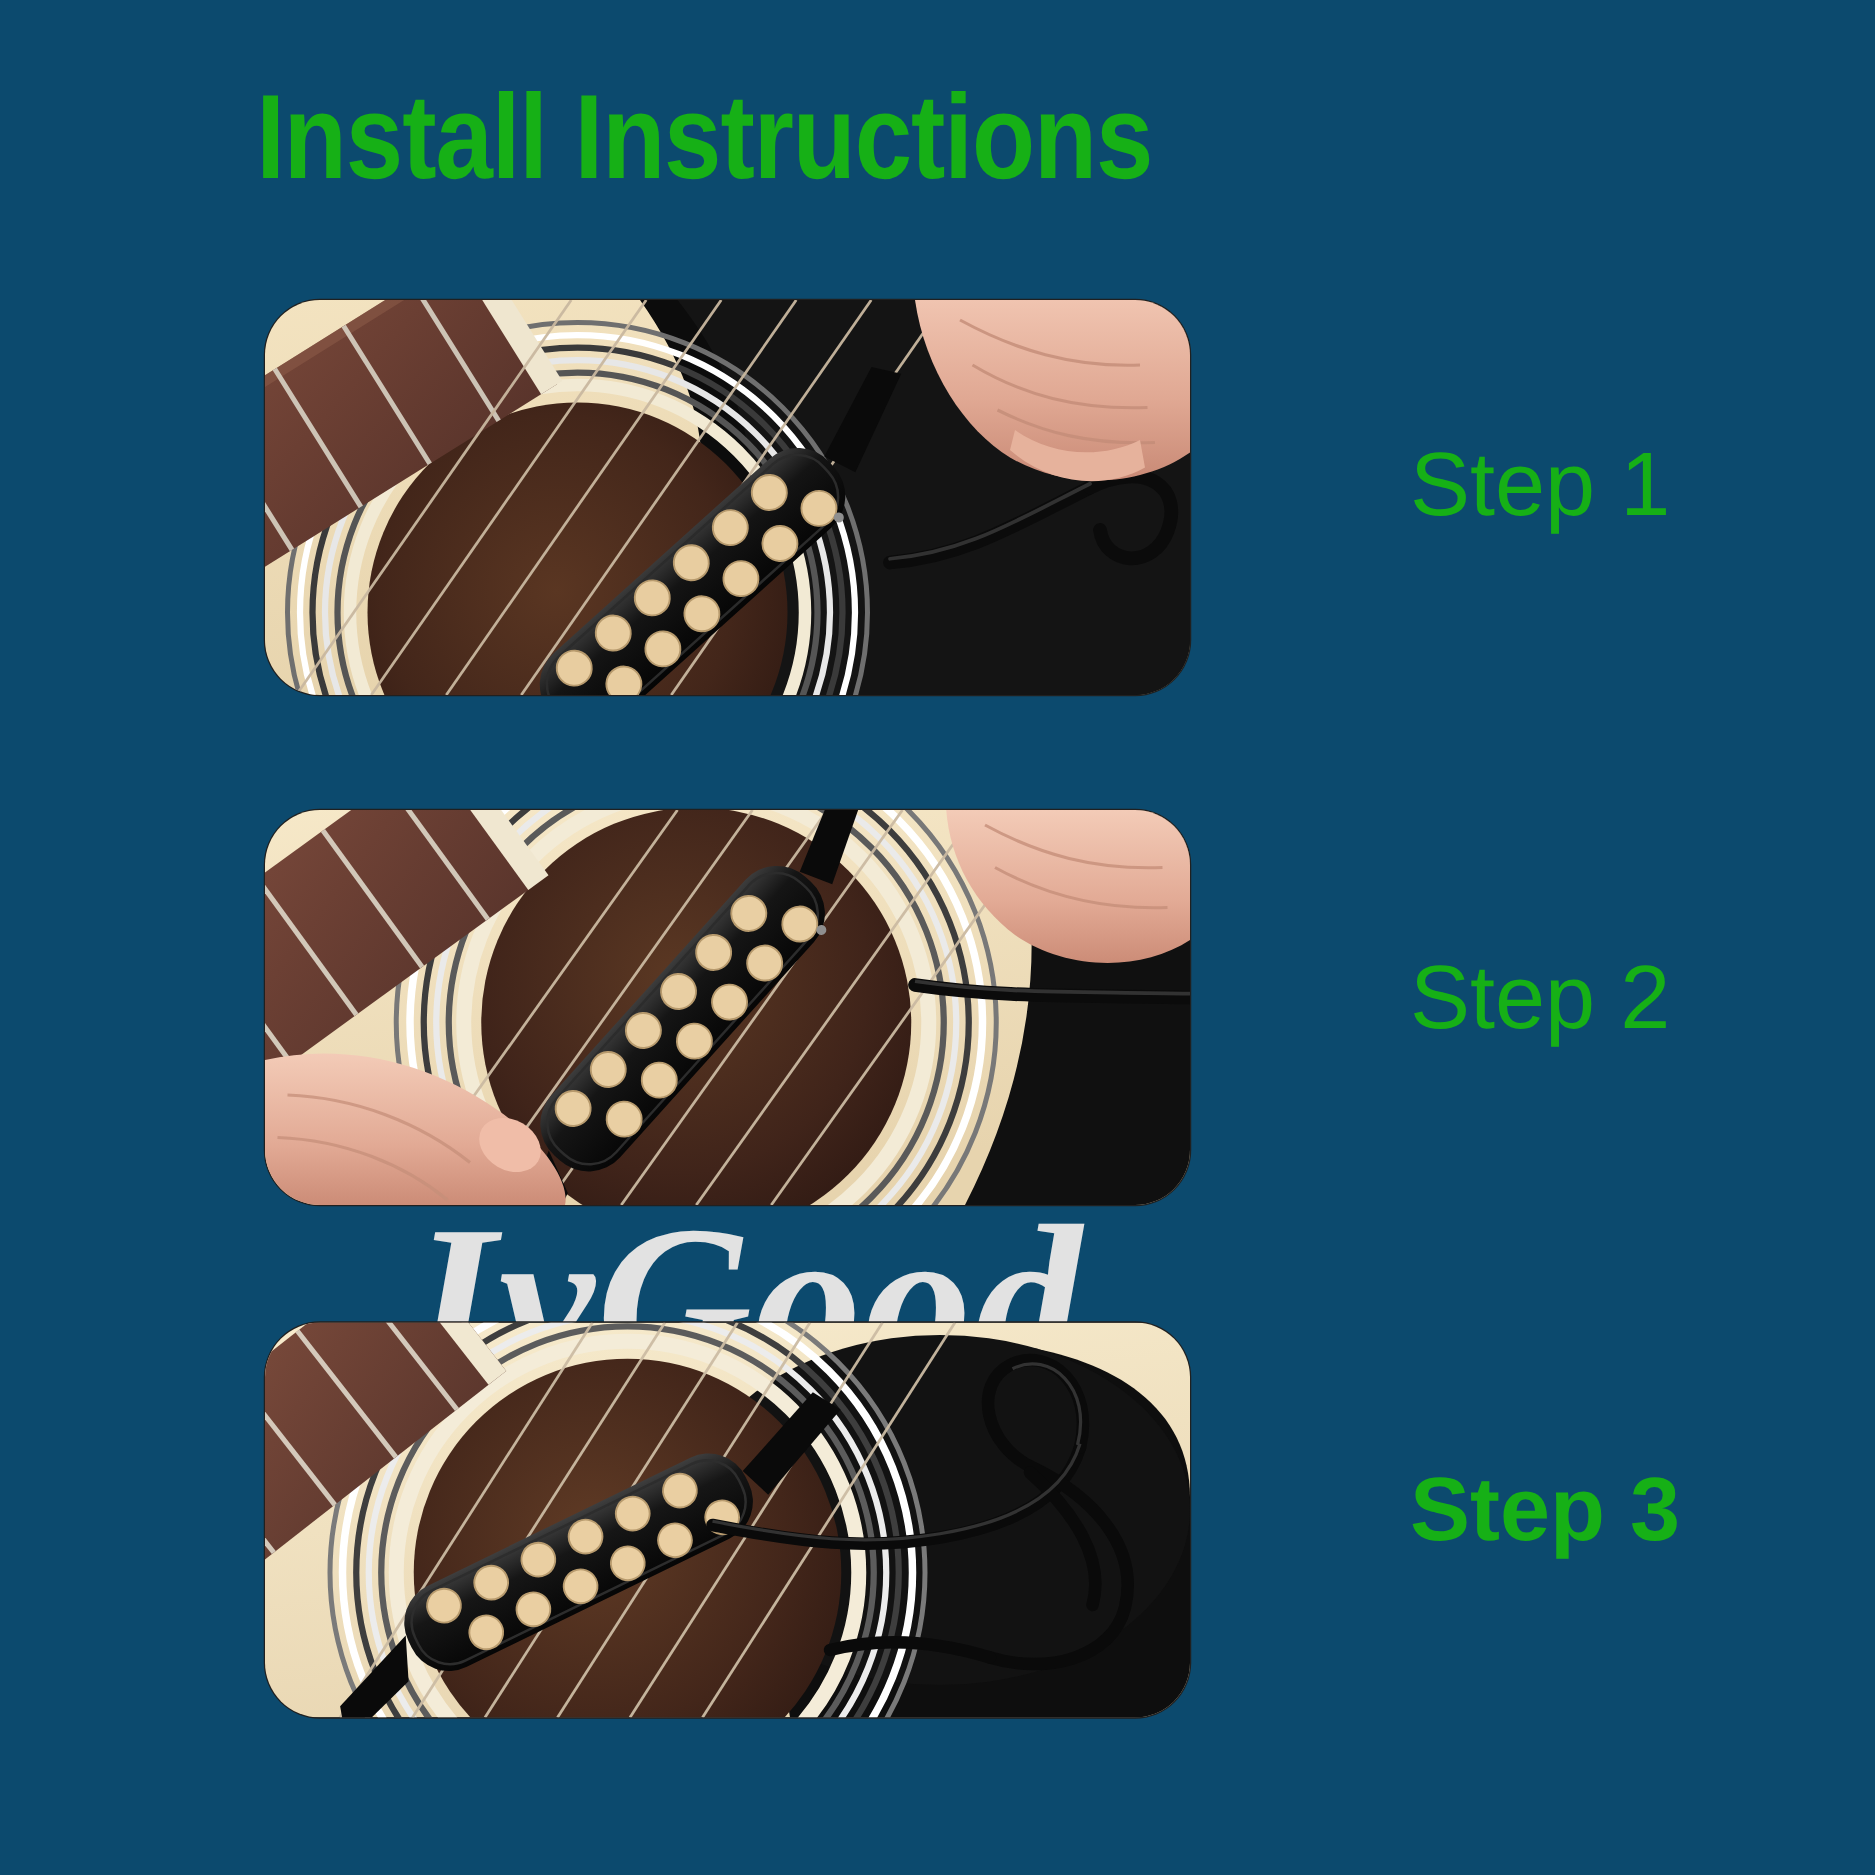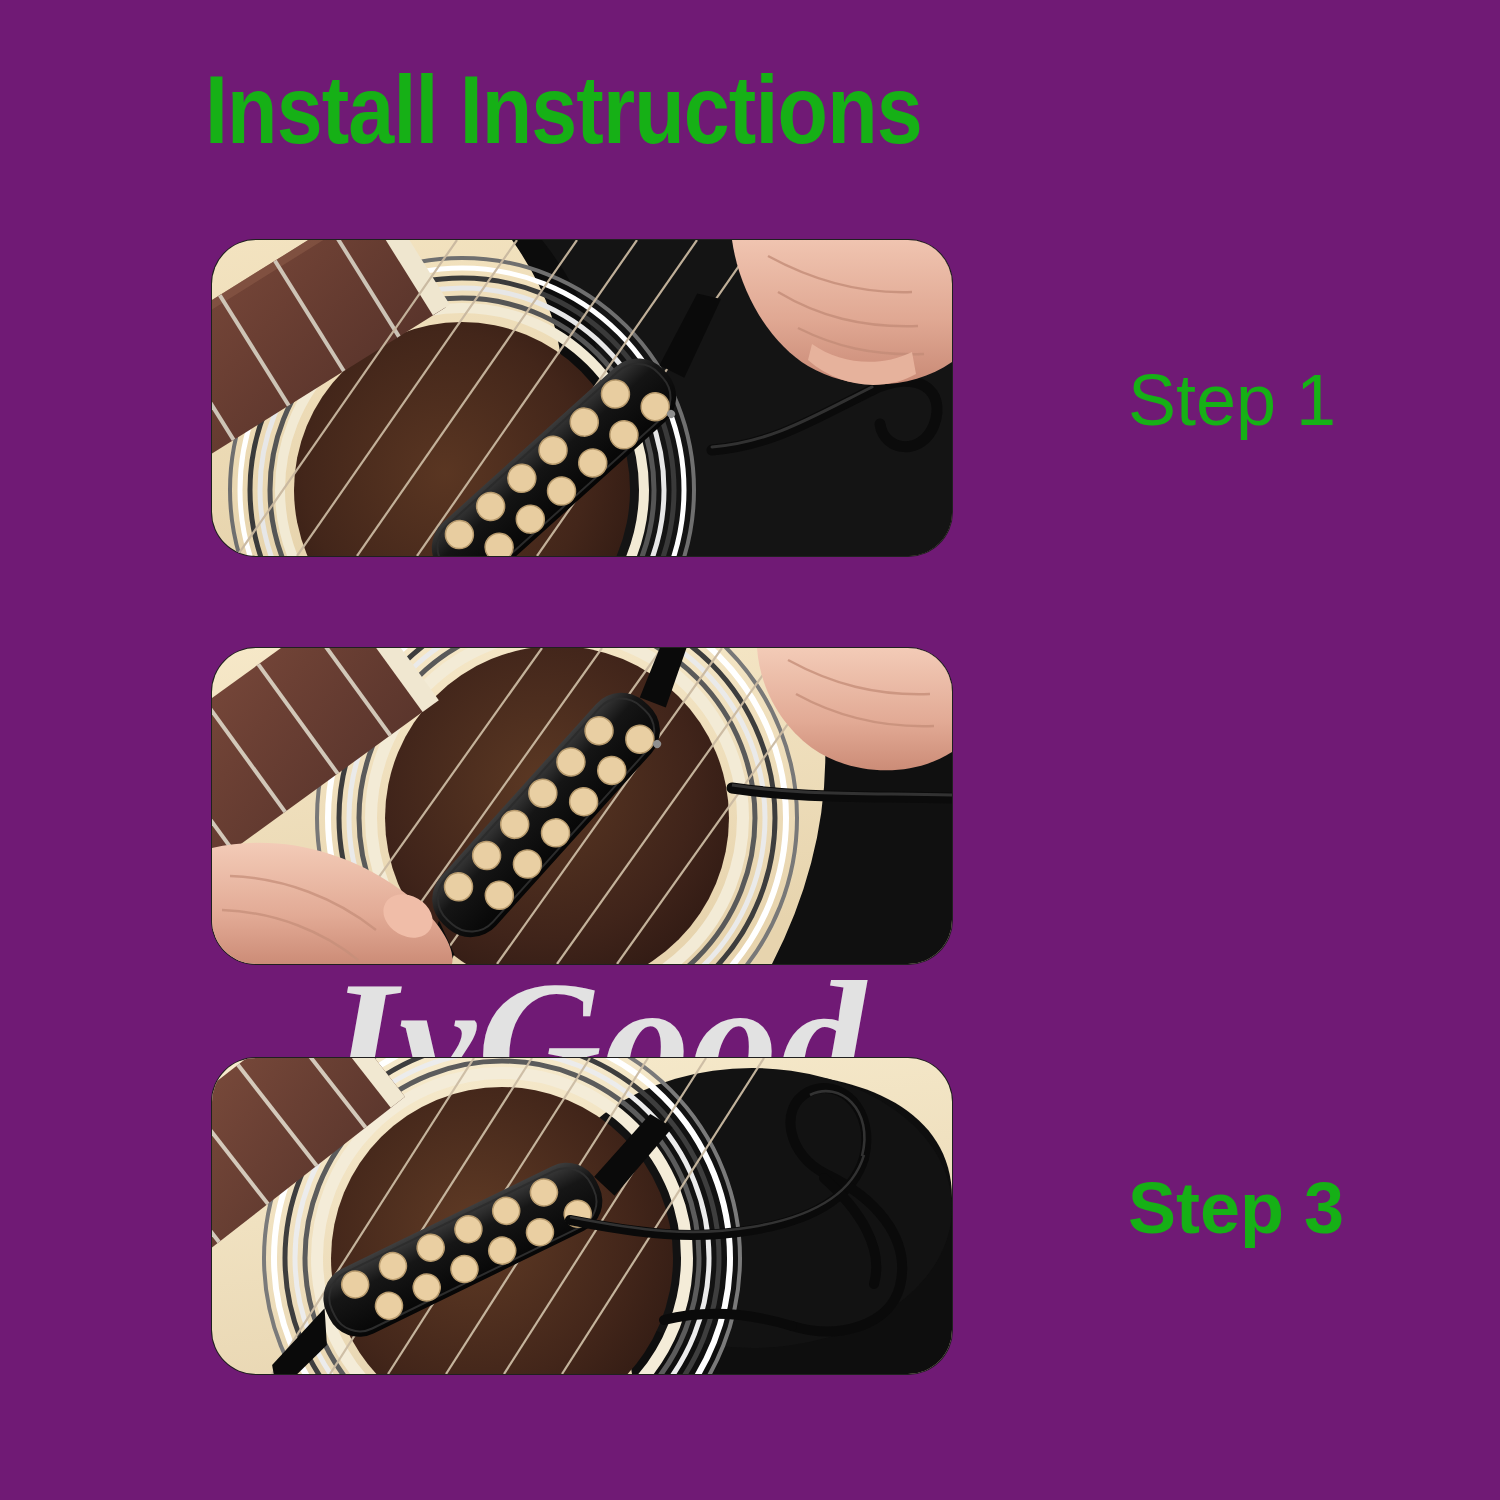--- a/index.html
+++ b/index.html
@@ -11,21 +11,21 @@
     width: 1500px;
     height: 1500px;
     position: relative;
     overflow: hidden;
     font-family: "Liberation Sans", sans-serif;
   }
 
   #page {
     position: absolute;
     inset: 0;
-    background: #701a75;
+    background: #0c4a6e;
   }
 
   
   .title {
     position: absolute;
     left: 205px;
     top: 62px;
     font-family: "Liberation Sans Narrow", "Liberation Sans", sans-serif;
     font-weight: bold;
     font-size: 96px;
@@ -59,21 +59,21 @@
     position: absolute;
     left: 1128px;
     font-family: "Liberation Sans", sans-serif;
     font-weight: normal;
     font-size: 72px;
     line-height: 1;
     color: #16b016;
     white-space: nowrap;
     z-index: 4;
   }
-  #step-label-1 { top: 364px; }
+  #step-label-1 { top: 352px; }
   #step-label-2 { top: 762px; }
   #step-label-3 { top: 1172px; font-weight: bold; }
 
   
   .panel {
     position: absolute;
     left: 212px;
     width: 740px;
     height: 316px;
     border-radius: 44px;
@@ -329,20 +329,21 @@
           <g stroke="#c68f7a" stroke-width="2.5" fill="none" opacity="0.75">
             <path d="M18 228 C 72 230, 124 250, 164 282"></path>
             <path d="M10 262 C 64 264, 112 284, 146 312"></path>
           </g>
           <ellipse cx="196" cy="268" rx="26" ry="20" transform="rotate(30 196 268)" fill="#f0bda8"></ellipse>
         </g>
       </g>
     </svg>
   </div>
 
+  <div class="step-label" id="step-label-2">Step 2</div>
 
   <div class="panel" id="panel-3">
     <svg viewBox="0 0 740 316" preserveAspectRatio="none">
       <defs>
         <linearGradient id="p3top" x1="0" y1="0" x2="0.3" y2="1">
           <stop offset="0" stop-color="#f7ebcd"></stop>
           <stop offset="1" stop-color="#e9d7b3"></stop>
         </linearGradient>
         <radialGradient id="hole3" cx="0.42" cy="0.42" r="0.75">
           <stop offset="0" stop-color="#603b25"></stop>

